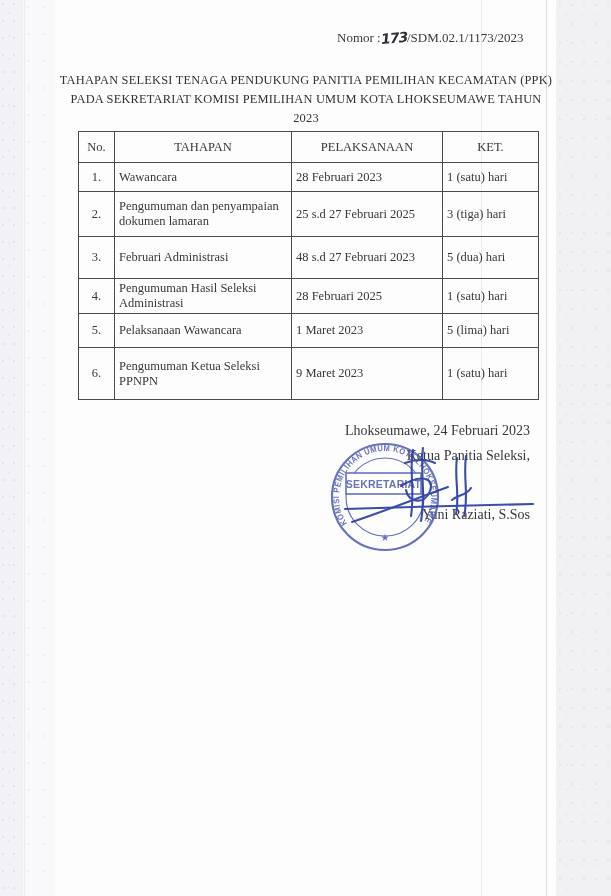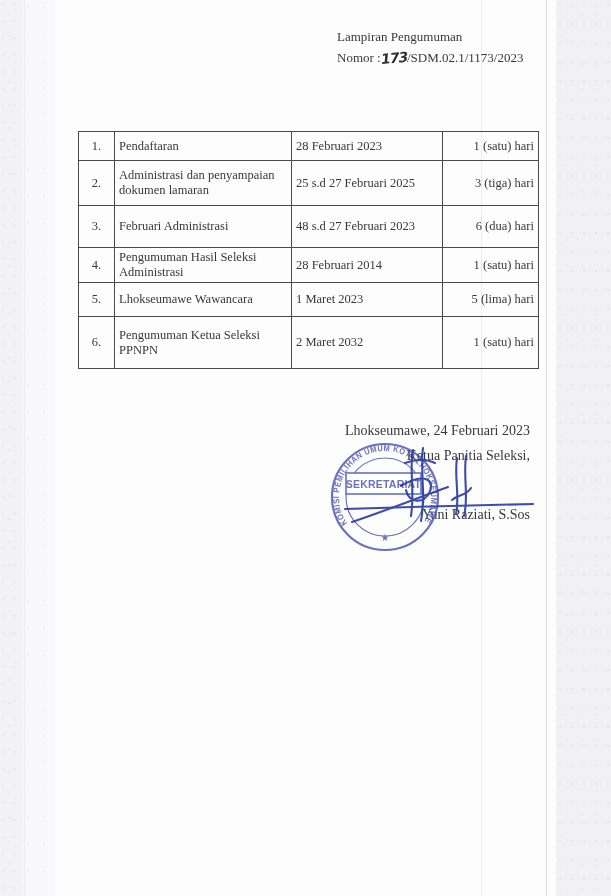--- a/index.html
+++ b/index.html
@@ -55,21 +55,21 @@
     border-collapse:collapse; table-layout:fixed; font-size:12.5px; color:#38383b;
   }
   table.schedule th, table.schedule td {
     border:1.5px solid #4a4a4e; vertical-align:middle; font-weight:normal;
     padding:2px 4px;
   }
   table.schedule th { text-align:center; }
   td.c-no  { text-align:center; }
   td.c-tah { padding-left:8px; line-height:15px; }
   td.c-pel { padding-left:8px; }
-  td.c-ket { text-align:right; }
+  td.c-ket { text-align:left; }
 
   
   .sig-text { position:absolute; left:310px; width:220px; text-align:right; font-size:14px; }
   .sig-date { top:423px; }
   .sig-role { top:448px; }
   .sig-name { top:507px; }
 
   .stamp-svg { position:absolute; left:328px; top:440px; opacity:0.82; }
   .ink-svg   { position:absolute; left:335px; top:425px; }
 </style>
@@ -79,67 +79,77 @@
 <div class="page">
 
   <div class="strip strip-left"></div>
   <div class="strip strip-left2"></div>
   <div class="strip strip-right"></div>
   <div class="fold-line fold-a"></div>
   <div class="fold-line fold-b"></div>
   <div class="fold-line fold-c"></div>
 
   <div class="header-block">
-    <div>Lampiran Pengumuman</div>
     <div><span>Nomor :</span><span class="handwritten">173</span><span>/SDM.02.1/1173/2023</span></div>
   </div>
 
+  <div class="doc-title">
+    <div>TAHAPAN SELEKSI TENAGA PENDUKUNG PANITIA PEMILIHAN KECAMATAN (PPK)</div>
+    <div>PADA SEKRETARIAT KOMISI PEMILIHAN UMUM KOTA LHOKSEUMAWE TAHUN</div>
+    <div>2023</div>
+  </div>
 
   <table class="schedule">
     <colgroup>
         <col style="width:36px">
         <col style="width:177px">
         <col style="width:151px">
         <col style="width:96px">
       </colgroup>
     <tbody>
+        <tr style="height:31px">
+      <th>No.</th>
+      <th>TAHAPAN</th>
+      <th>PELAKSANAAN</th>
+      <th>KET.</th>
+    </tr>
     <tr style="height:29px">
       <td class="c-no">1.</td>
-      <td class="c-tah">Pendaftaran</td>
+      <td class="c-tah">Wawancara</td>
       <td class="c-pel">28 Februari 2023</td>
       <td class="c-ket">1 (satu) hari</td>
     </tr>
     <tr style="height:45px">
       <td class="c-no">2.</td>
-      <td class="c-tah">Administrasi dan penyampaian dokumen lamaran</td>
+      <td class="c-tah">Pengumuman dan penyampaian dokumen lamaran</td>
       <td class="c-pel">25 s.d 27 Februari 2025</td>
       <td class="c-ket">3 (tiga) hari</td>
     </tr>
     <tr style="height:42px">
       <td class="c-no">3.</td>
       <td class="c-tah">Februari Administrasi</td>
       <td class="c-pel">48 s.d 27 Februari 2023</td>
-      <td class="c-ket">6 (dua) hari</td>
+      <td class="c-ket">5 (dua) hari</td>
     </tr>
     <tr style="height:33px">
       <td class="c-no">4.</td>
       <td class="c-tah">Pengumuman Hasil Seleksi Administrasi</td>
-      <td class="c-pel">28 Februari 2014</td>
+      <td class="c-pel">28 Februari 2025</td>
       <td class="c-ket">1 (satu) hari</td>
     </tr>
     <tr style="height:34px">
       <td class="c-no">5.</td>
-      <td class="c-tah">Lhokseumawe Wawancara</td>
+      <td class="c-tah">Pelaksanaan Wawancara</td>
       <td class="c-pel">1 Maret 2023</td>
       <td class="c-ket">5 (lima) hari</td>
     </tr>
     <tr style="height:52px">
       <td class="c-no">6.</td>
       <td class="c-tah">Pengumuman Ketua Seleksi PPNPN</td>
-      <td class="c-pel">2 Maret 2032</td>
+      <td class="c-pel">9 Maret 2023</td>
       <td class="c-ket">1 (satu) hari</td>
     </tr>
   </tbody>
     </table>
 
   <div class="sig-text sig-date">Lhokseumawe, 24 Februari 2023</div>
   <div class="sig-text sig-role">Ketua Panitia Seleksi,</div>
   <div class="sig-text sig-name">Yuni Raziati, S.Sos</div>
 
   <svg class="stamp-svg" width="114" height="114" viewBox="0 0 114 114">

